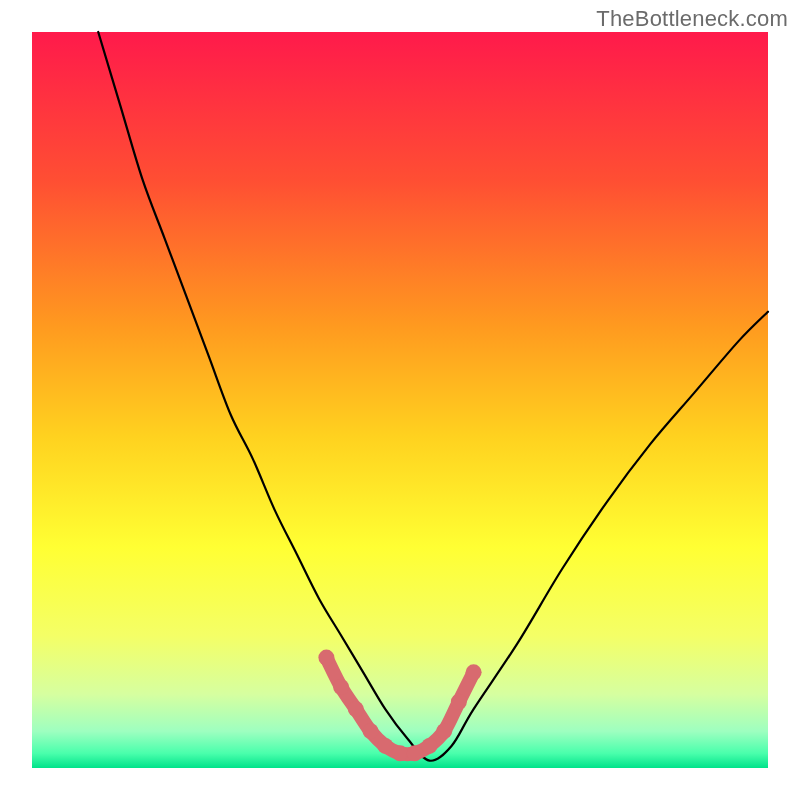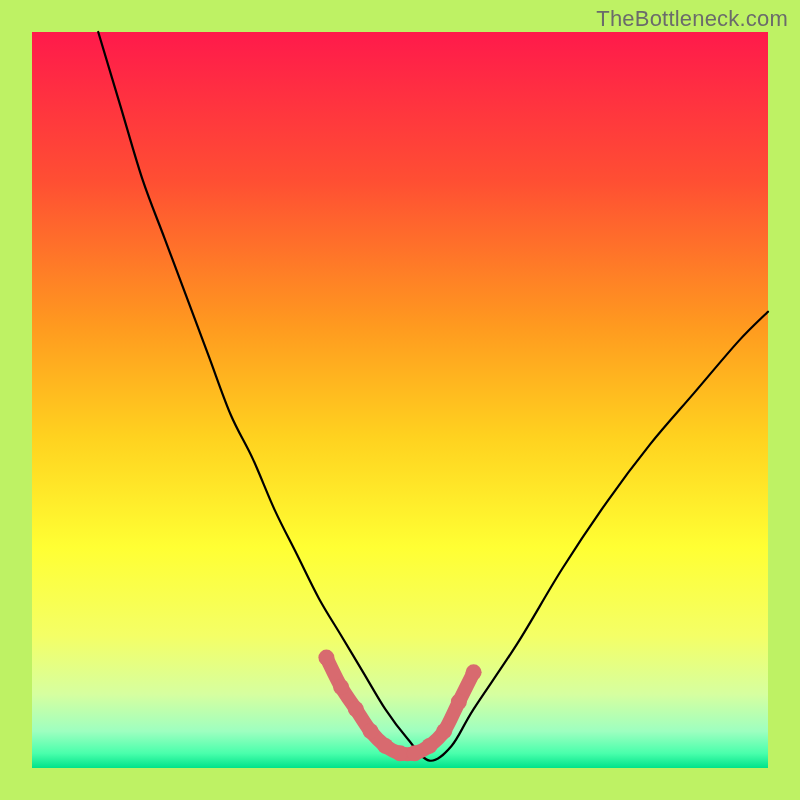--- a/index.html
+++ b/index.html
@@ -7,21 +7,21 @@
     padding: 0;
     width: 800px;
     height: 800px;
     background: #000;
     overflow: hidden;
   }
   .frame {
     position: relative;
     width: 800px;
     height: 800px;
-    background: #bef264;
+    background: #ffffff;
   }
   .watermark {
     position: absolute;
     top: 6px;
     right: 12px;
     font-family: Arial, Helvetica, sans-serif;
     font-size: 22px;
     color: #6b6b6b;
     letter-spacing: 0.2px;
     user-select: none;

